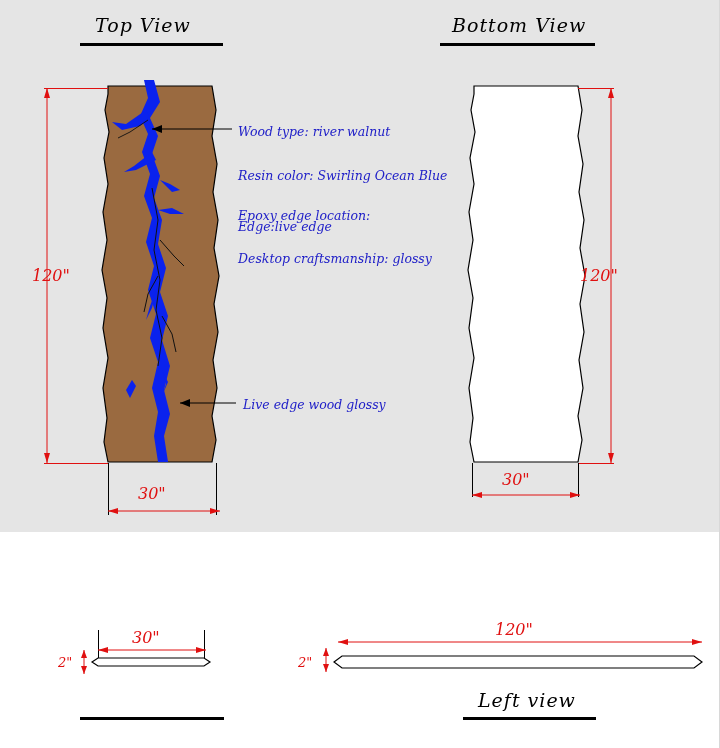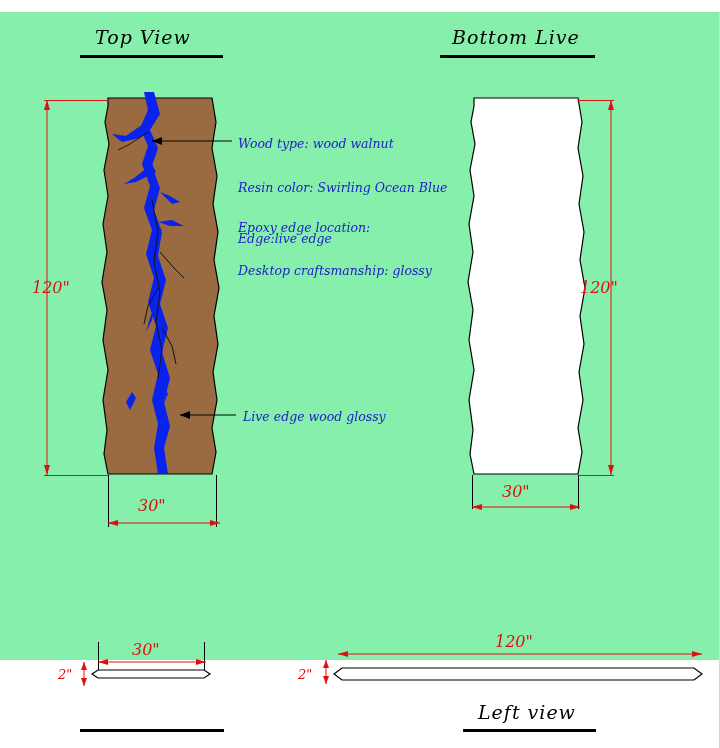--- a/index.html
+++ b/index.html
@@ -9,24 +9,24 @@
   }
   body {
     width: 720px;
     height: 748px;
     position: relative;
     font-family: "DejaVu Sans", sans-serif;
     overflow: hidden;
   }
   #sheet {
     position: absolute;
-    left: 0; top: 12px;
+    left: 0; top: 0;
     width: 720px;
-    height: 648px;
-    background: #86efac;
+    height: 532px;
+    background: #e5e5e5;
   }
   .view-title {
     position: absolute;
     font-family: "DejaVu Serif", serif;
     font-style: italic;
     font-size: 19px;
     color: #000000;
     letter-spacing: 1px;
     white-space: nowrap;
   }
@@ -134,34 +134,34 @@
     <line x1="4" y1="7" x2="116" y2="7" stroke="#e01010" stroke-width="1"></line>
     <polygon points="4,7 14,4 14,10" fill="#e01010"></polygon>
     <polygon points="116,7 106,4 106,10" fill="#e01010"></polygon>
   </svg>
   <div class="dim" style="left:138px; top:484px;">30"</div>
 
   <svg class="leader" style="left:148px; top:120px;" width="88" height="18">
     <line x1="84" y1="9" x2="4" y2="9" stroke="#000000" stroke-width="1"></line>
     <polygon points="4,9 14,5 14,13" fill="#000000"></polygon>
   </svg>
-  <div class="note" style="left:238px; top:124px;">Wood type: wood walnut</div>
+  <div class="note" style="left:238px; top:124px;">Wood type: river walnut</div>
 
   <div class="note" style="left:238px; top:168px;">Resin color: Swirling Ocean Blue</div>
   <div class="note" style="left:238px; top:188px;margin-top:31px;">Edge:live edge</div>
   <div class="note" style="left:238px; top:208px;">Epoxy edge location:</div>
   <div class="note" style="left:238px; top:251px;">Desktop craftsmanship: glossy</div>
 
   <svg class="leader" style="left:176px; top:394px;" width="64" height="18">
     <line x1="60" y1="9" x2="4" y2="9" stroke="#000000" stroke-width="1"></line>
     <polygon points="4,9 14,5 14,13" fill="#000000"></polygon>
   </svg>
   <div class="note" style="left:243px; top:397px;">Live edge wood glossy</div>
 
-  <div class="view-title" style="left:452px; top:14px;">Bottom Live</div>
+  <div class="view-title" style="left:452px; top:14px;">Bottom View</div>
   <div class="title-rule" style="left:440px; top:43px; width:155px;"></div>
 
   <svg class="leader" style="left:466px; top:80px;" width="126" height="390">
     <path d="M8,6 L8,14 L5,30 L9,52 L4,78 L8,104 L3,132 L7,160 L2,190 L7,218
              L3,248 L8,278 L3,308 L7,338 L4,362 L8,382
              L112,382 L116,360 L112,336 L117,308 L113,280 L118,252 L114,224
              L119,196 L114,168 L118,140 L113,112 L117,84 L112,56 L116,30 L112,6 Z" fill="#ffffff" stroke="#000000" stroke-width="1.2"></path>
   </svg>
 
   <div class="ext-line h" style="left:578px; top:88px; width:36px;"></div>

